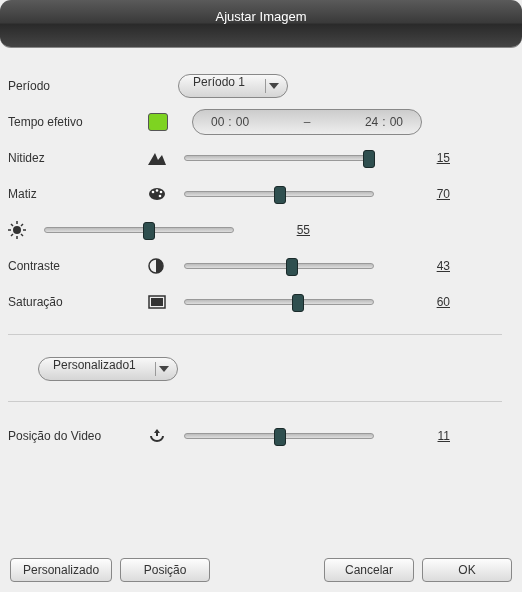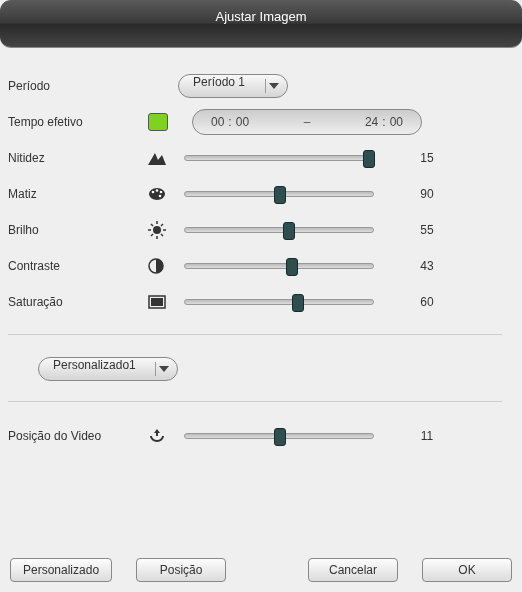--- a/index.html
+++ b/index.html
@@ -107,39 +107,40 @@
   .slider-thumb {
     position: absolute;
     top: -6px;
     width: 12px;
     height: 18px;
     background: #2f4f4f;
     border-radius: 3px;
     border: 1px solid #1a2a2a;
   }
   .slider-val {
-    margin-left: 28px;
+    margin-left: 36px;
     color: #333;
     width: 30px;
-    text-align: center;
+    text-align: right;
+    text-decoration: underline;
   }
   .divider {
     border: none;
     border-top: 1px solid #ccc;
     margin: 14px 0 16px 0;
   }
   .footer {
     position: absolute;
     bottom: 10px;
     left: 0;
     right: 0;
     display: flex;
     align-items: center;
     padding: 0 10px;
-    gap: 24px;
+    gap: 8px;
   }
   .btn {
     height: 24px;
     border: 1px solid #888;
     border-radius: 4px;
     background: linear-gradient(to bottom, #fdfdfd, #dcdcdc);
     font-size: 12px;
     color: #333;
     cursor: pointer;
     padding: 0 12px;
@@ -214,25 +215,24 @@
           <circle cx="9" cy="3.5" r="1.3" fill="#fff"></circle>
           <circle cx="13" cy="5" r="1.3" fill="#fff"></circle>
           <circle cx="12" cy="9" r="1.3" fill="#fff"></circle>
         </svg>
     </div>
     <div class="slider-wrap">
       <div class="slider-track">
         <div class="slider-thumb" style="left: 89px;"></div>
       </div>
     </div>
-    <div class="slider-val">90</div>
-  </div>
-
-  <div class="row">
-    <div class="label">Brilho</div>
+    <div class="slider-val">70</div>
+  </div>
+
+  <div class="row">
     <div class="icon-col">
       <svg width="18" height="18">
           <circle cx="9" cy="9" r="4" fill="#333"></circle>
           <g stroke="#333" stroke-width="1.5">
             <line x1="9" y1="0" x2="9" y2="3"></line>
             <line x1="9" y1="15" x2="9" y2="18"></line>
             <line x1="0" y1="9" x2="3" y2="9"></line>
             <line x1="15" y1="9" x2="18" y2="9"></line>
             <line x1="3" y1="3" x2="5" y2="5"></line>
             <line x1="13" y1="13" x2="15" y2="15"></line>

